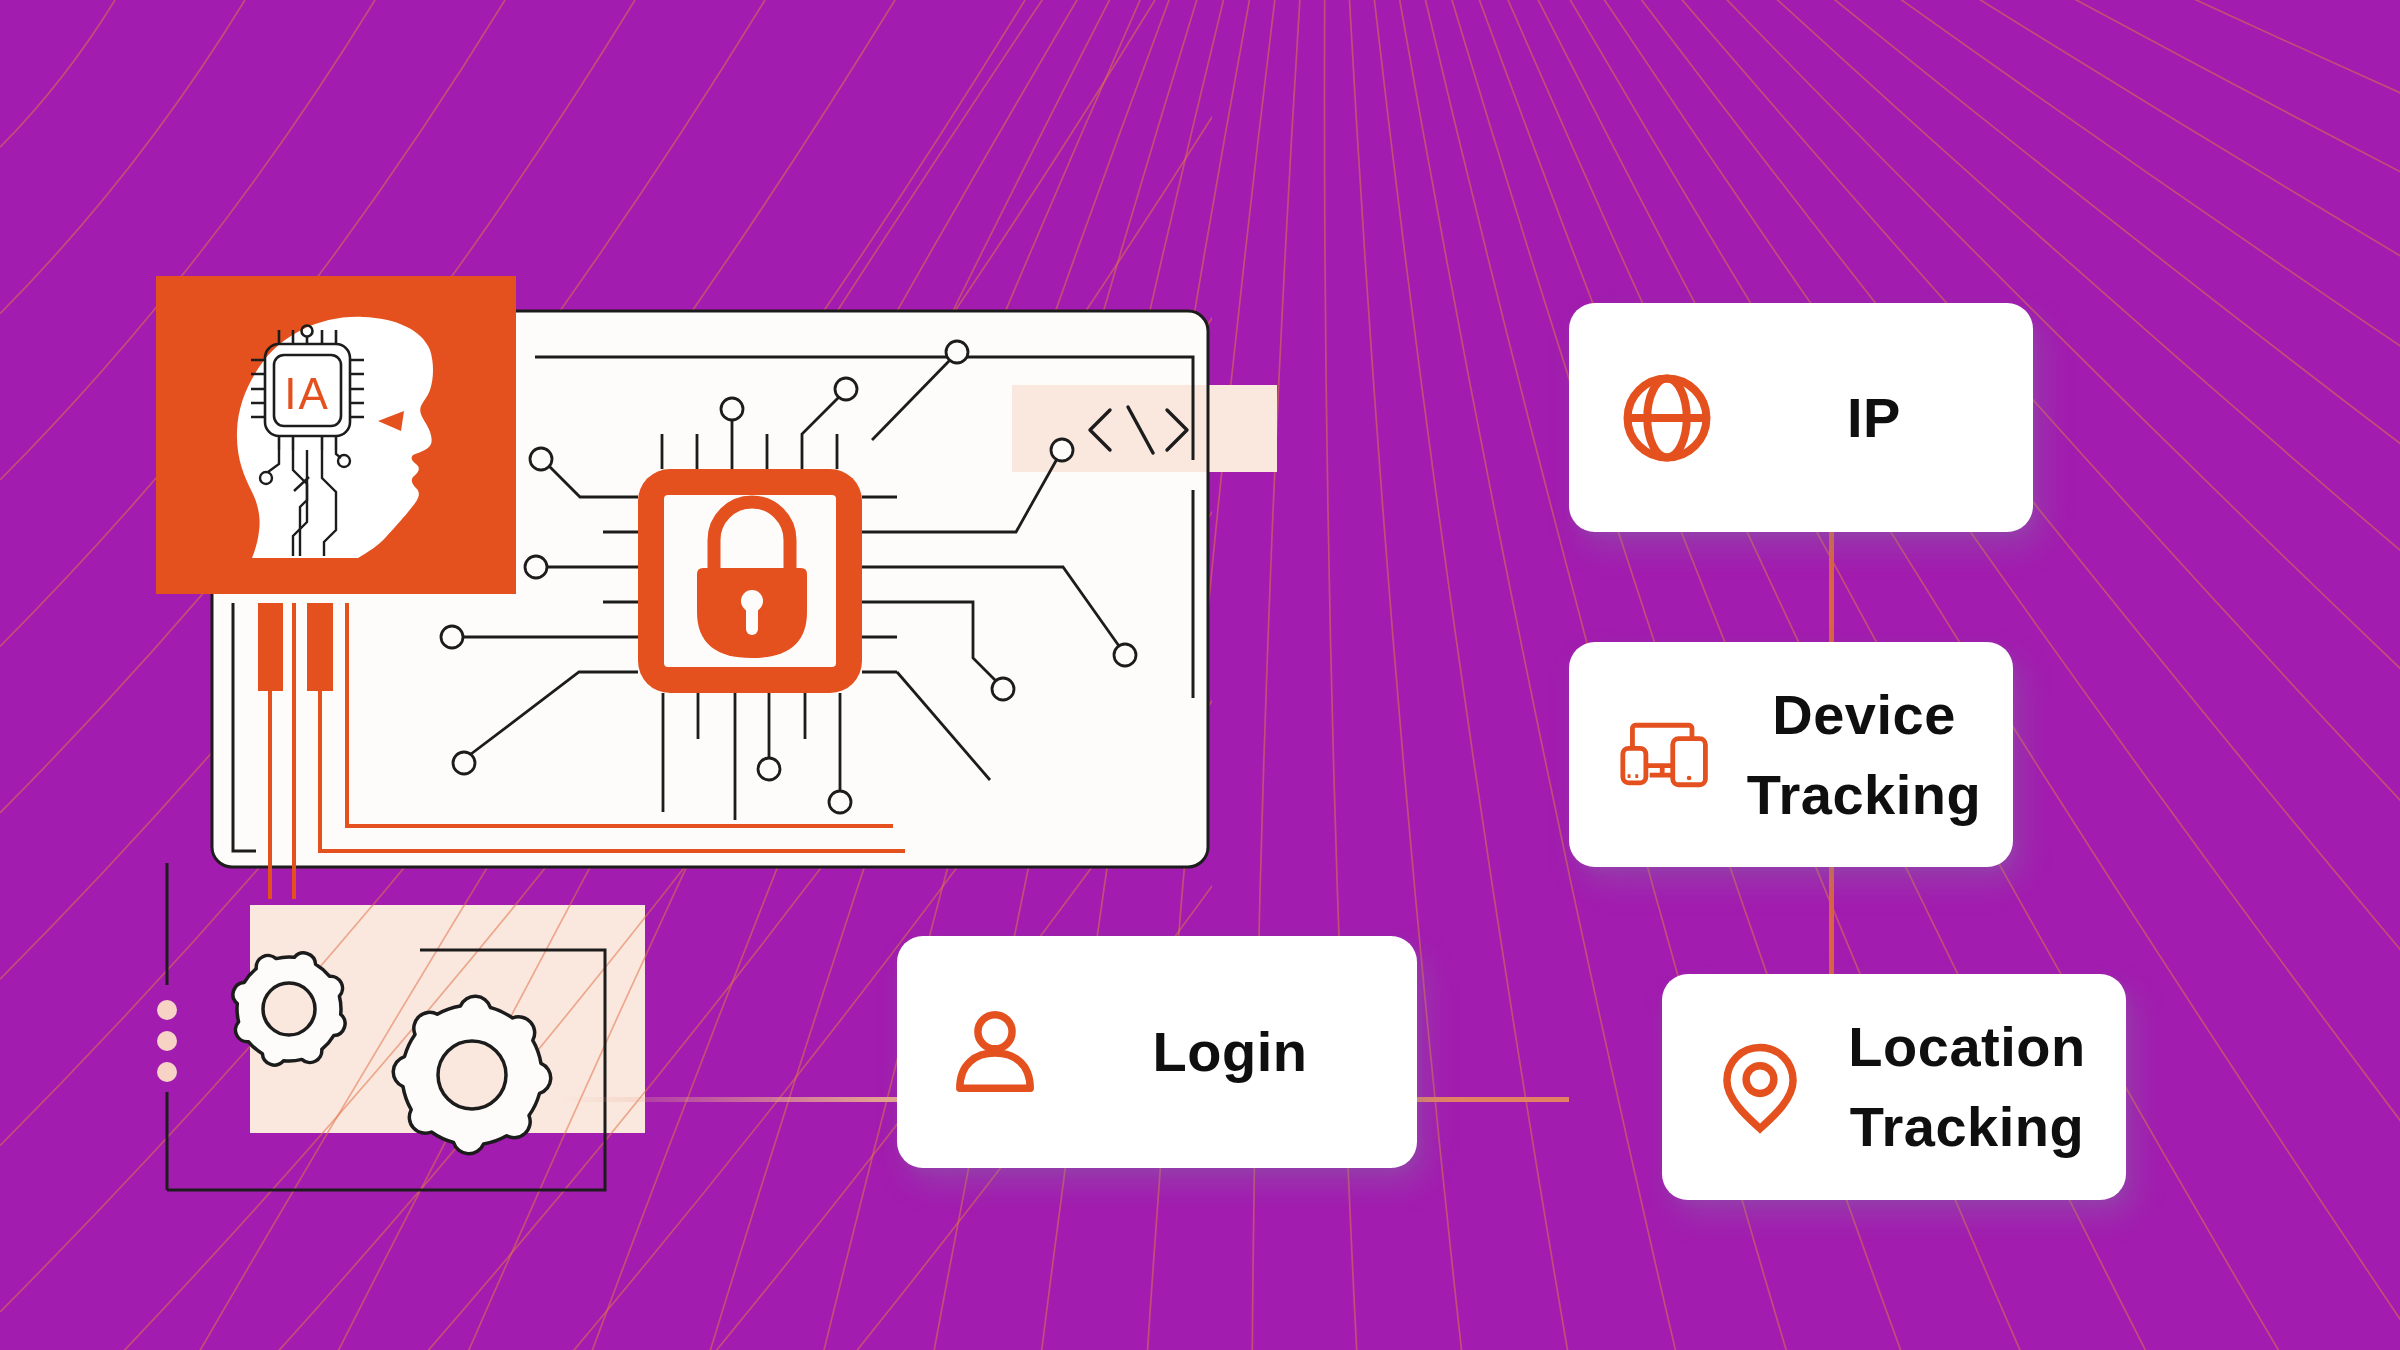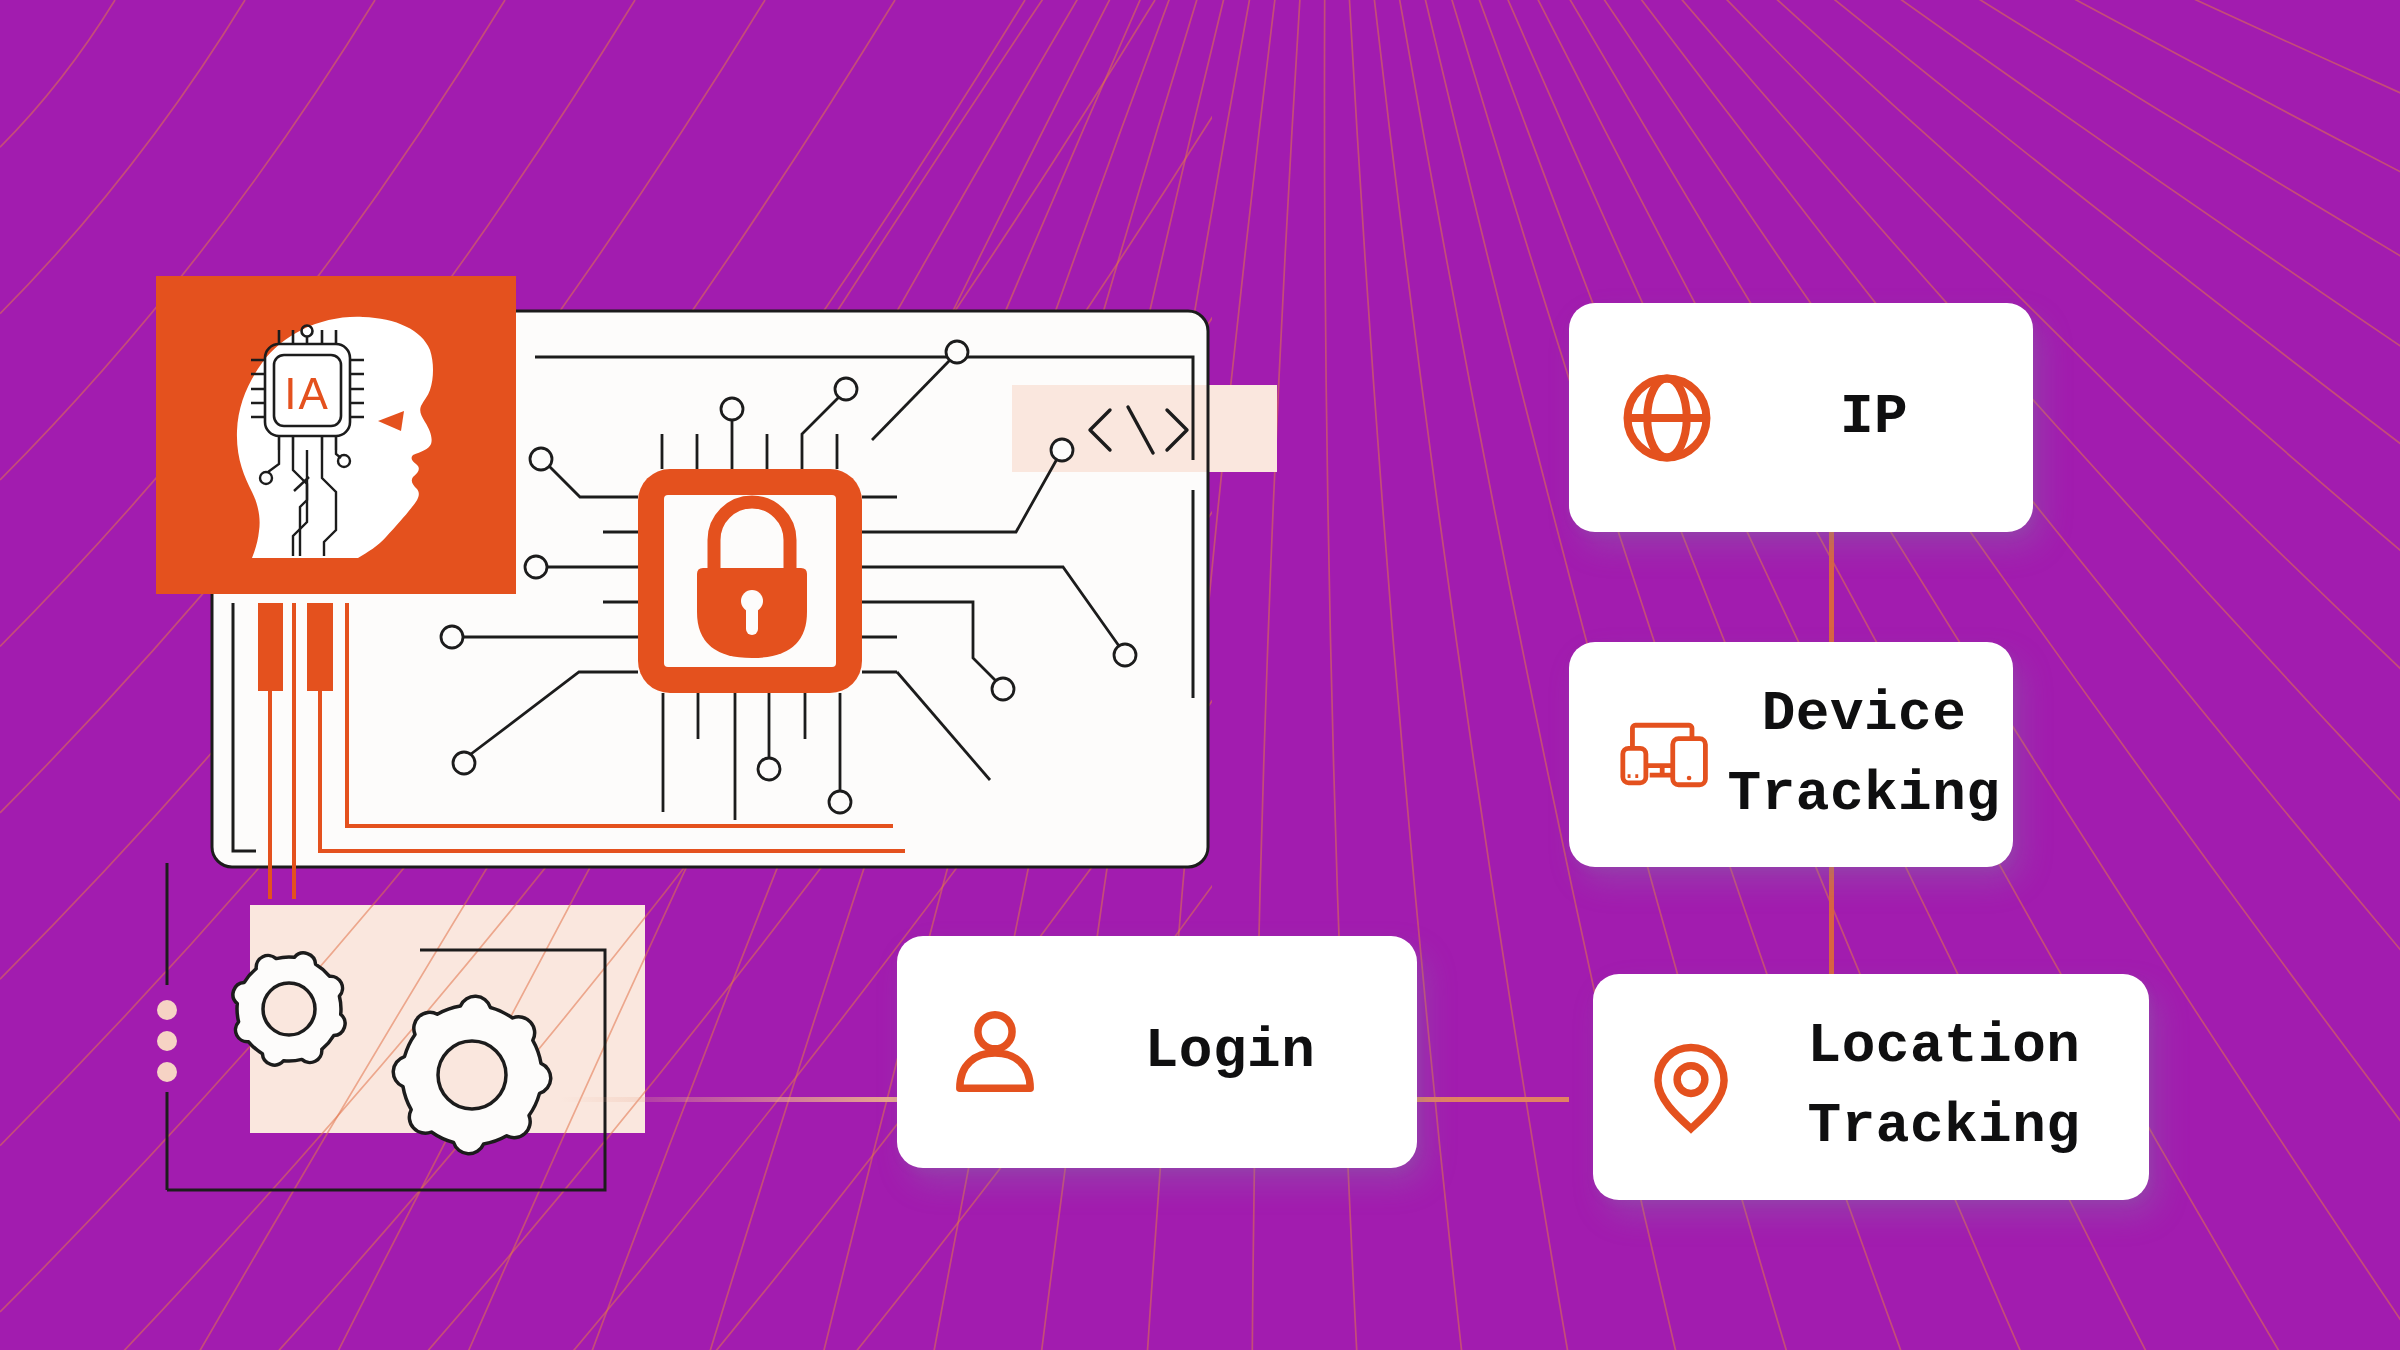--- a/index.html
+++ b/index.html
@@ -9,21 +9,21 @@
   }
   #art{position:absolute;left:0;top:0;width:2400px;height:1350px;display:block;}
   .card{
     position:absolute;background:#FFFFFF;border-radius:26px;
     display:flex;align-items:center;
     box-shadow:10px 16px 30px rgba(125,135,165,.28), 2px 4px 10px rgba(125,135,165,.12);
     color:#0F0F10;font-size:56px;font-weight:700;letter-spacing:.5px;
   }
   .cicon{margin-left:50px;width:96px;height:96px;flex:none;display:block;}
   .cicon svg{width:100%;height:100%;display:block;}
-  .clabel{flex:1;text-align:center;line-height:1.42;padding-right:0;font-family:Liberation Mono, monospace;}
+  .clabel{flex:1;text-align:center;line-height:1.42;padding-right:0;}
   .conn{position:absolute;background:#D96342;}
   .conn-h{background:#E28163;}
   .conn-faded{background:linear-gradient(to left,#E8A88F,rgba(232,168,143,0));}
 </style>
 </head>
 <body>
 
 <div id="stage">
 
   <svg id="art" viewBox="0 0 2400 1350">
@@ -235,21 +235,21 @@
         <rect x="56" y="28" width="34" height="48" rx="6" fill="#FFFFFF"></rect>
         <circle cx="73" cy="69" r="2.4" fill="#E4511E" stroke="none"></circle>
       </svg>
     </span>
     <div class="clabel">
       <div>Device</div>
       <div>Tracking</div>
     </div>
   </div>
 
-  <div class="card" style="left:1593px;top:974px;width:556px;height:226px">
+  <div class="card" style="left:1662px;top:974px;width:464px;height:226px">
     <span class="cicon">
       <svg viewBox="0 0 90 90" fill="none" stroke="#E4511E" stroke-width="7">
         <path d="M45,8 C27.5,8 14,21.5 14,39 C14,57 34,74 45,84 C56,74 76,57 76,39 C76,21.5 62.5,8 45,8 Z"></path>
         <circle cx="45" cy="38" r="13"></circle>
       </svg>
     </span>
     <div class="clabel">
       <div>Location</div>
       <div>Tracking</div>
     </div>

